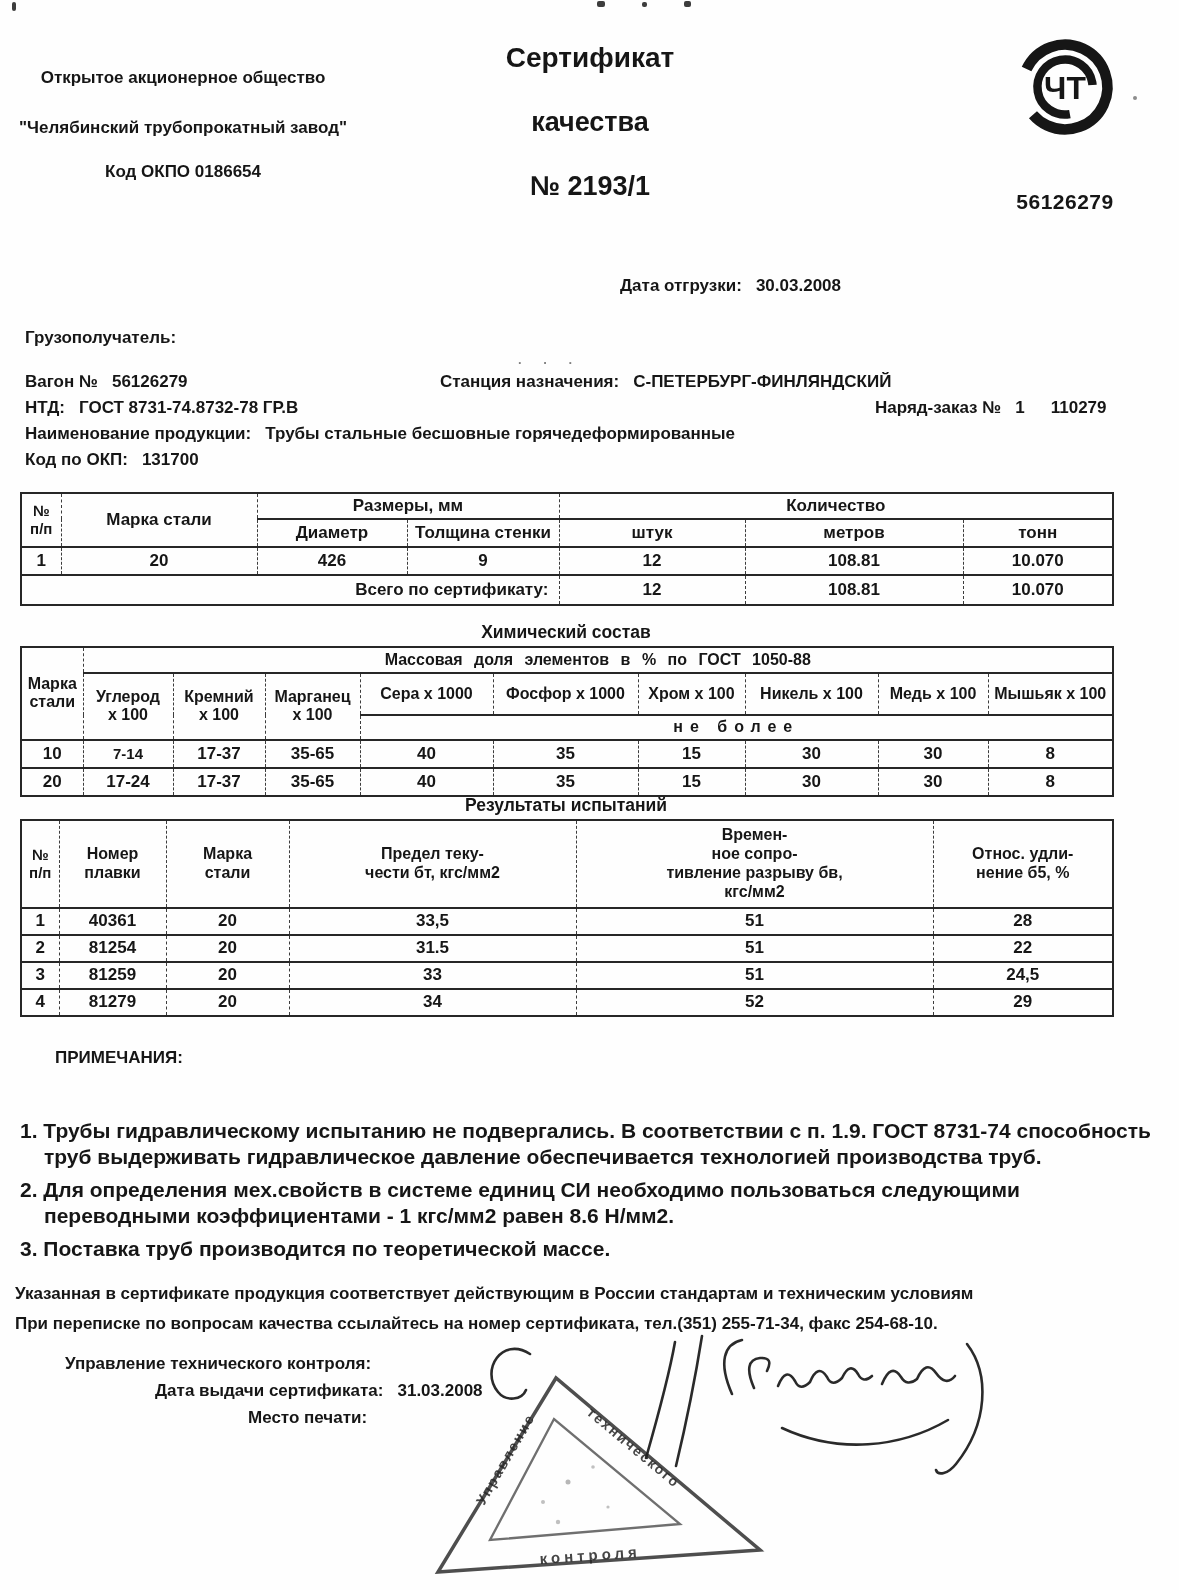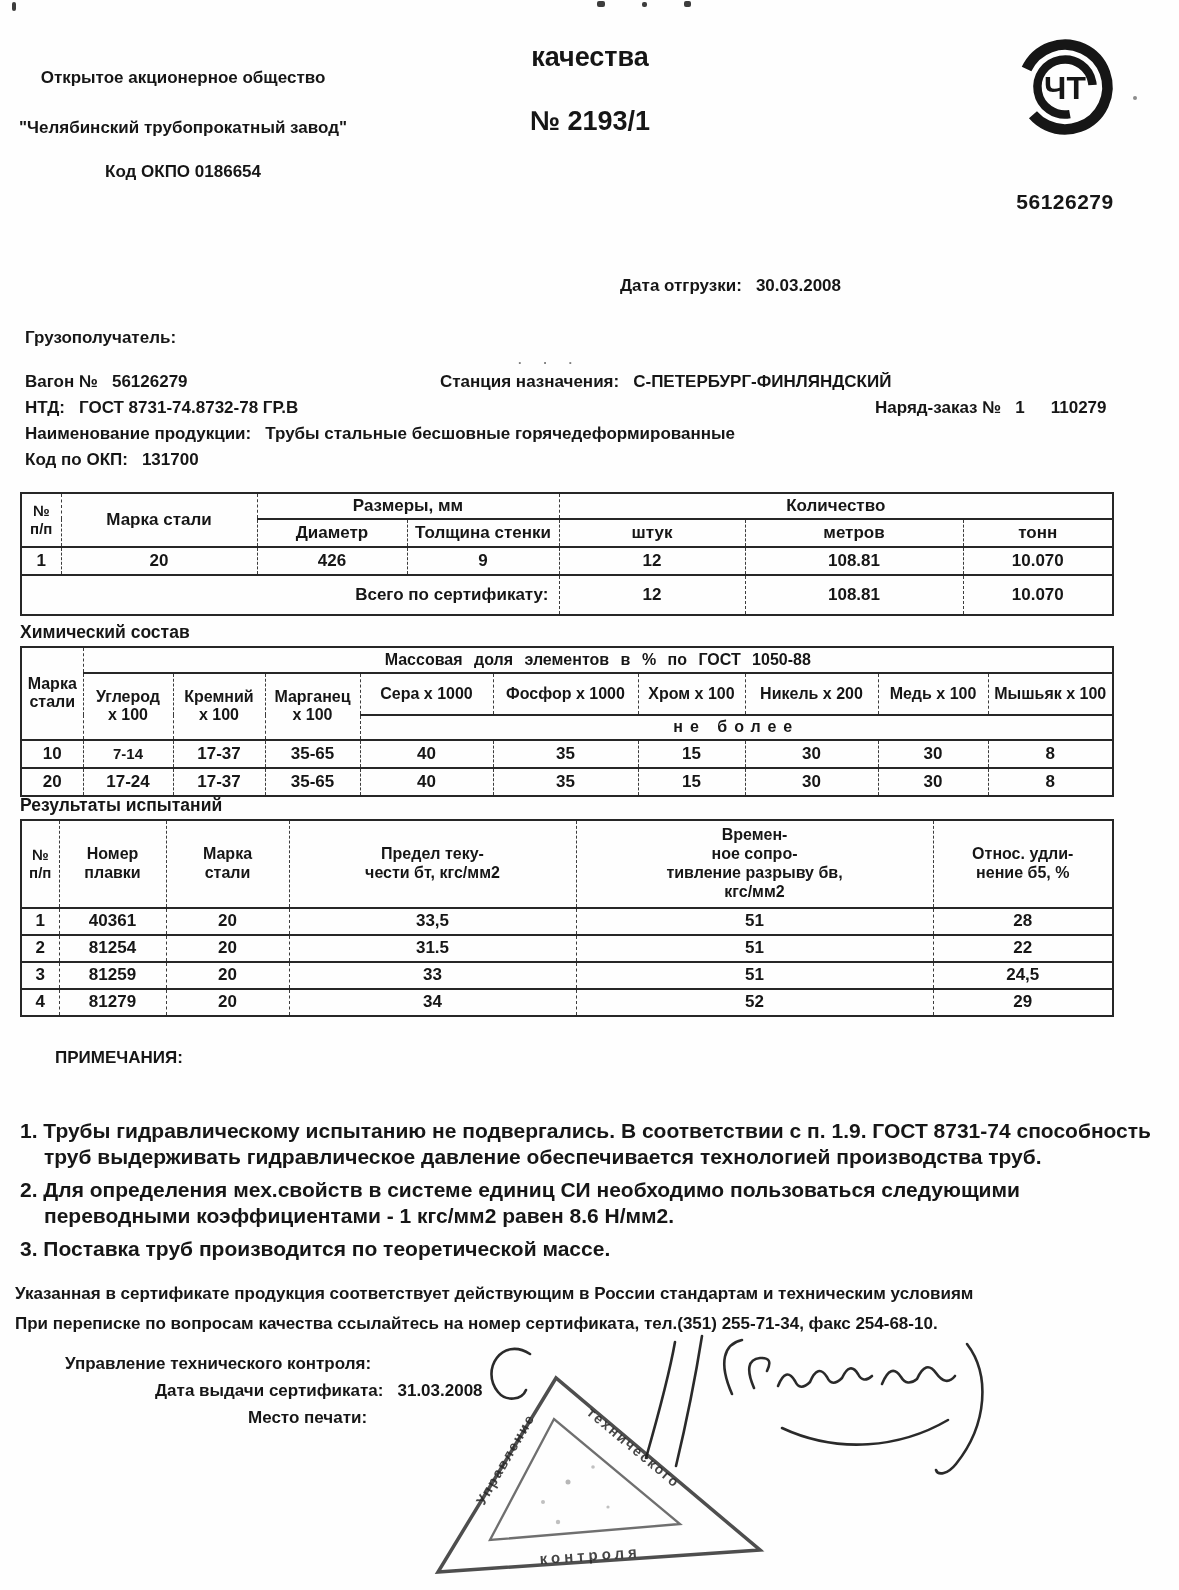--- a/index.html
+++ b/index.html
@@ -41,21 +41,21 @@
   .t-qty  { font-size:17px; }
   .t-qty tr { height:27px; }
   .t-chem { font-size:16px; }
   .t-chem td { font-size:17px; }
   .t-res  { font-size:16px; }
   .t-res td { font-size:17px; }
   .t-res tr.data { height:27px; }
   .tright { text-align:right !important; padding-right:10px !important; }
   .notmore { letter-spacing:7px; }
   .masshdr { word-spacing:7px; }
-  .tbl-title { font-size:17.5px; text-align:left; }
+  .tbl-title { font-size:17.5px; text-align:center; }
 
   
   .note-item { font-size:21px; line-height:26px; padding-left:24px; text-indent:-24px; margin-bottom:7px; }
   .sig path { fill:none; stroke:#181818; stroke-width:2.6; stroke-linecap:round; opacity:.92; }
   .stamp path, .stamp polygon { fill:none; stroke:#222222; opacity:.8; }
   .stamp text { fill:#262626; font-family:"Liberation Sans", sans-serif; font-weight:bold; opacity:.85; }
 </style>
 </head>
 <body>
 
@@ -66,20 +66,21 @@
   <div class="abs noise" style="left:642px; top:2px; width:5px; height:5px;"></div>
   <div class="abs noise" style="left:684px; top:1px; width:7px; height:6px;"></div>
 
   <div class="abs company">
     <div class="c1">Открытое акционерное общество</div>
     <div class="c2">"Челябинский трубопрокатный завод"</div>
     <div class="c3">Код ОКПО 0186654</div>
   </div>
 
   <div class="abs titleblock">
+    <div class="t1">Сертификат</div>
     <div class="t2">качества</div>
     <div class="t3">№ 2193/1</div>
   </div>
 
   <svg class="abs logo" width="106" height="106" viewBox="0 0 100 100">
     <circle cx="50" cy="50" r="40" fill="none" stroke="#161616" stroke-width="10" stroke-dasharray="205 46" transform="rotate(205 50 50)"></circle>
     <circle cx="50" cy="50" r="26" fill="none" stroke="#161616" stroke-width="8" stroke-dasharray="125 38" transform="rotate(80 50 50)"></circle>
     <text x="50" y="61" text-anchor="middle" font-size="30" font-weight="bold" font-family="Liberation Sans, sans-serif" fill="#161616">ЧТ</text>
   </svg>
   <div class="abs wagontop">56126279</div>
@@ -140,21 +141,21 @@
     </tr>
     <tr style="height:28px;">
       <td>1</td>
       <td>20</td>
       <td>426</td>
       <td>9</td>
       <td>12</td>
       <td>108.81</td>
       <td>10.070</td>
     </tr>
-    <tr style="height:40px;">
+    <tr style="height:30px;">
       <td colspan="4" class="tright">Всего по сертификату:</td>
       <td>12</td>
       <td>108.81</td>
       <td>10.070</td>
     </tr>
   </tbody>
     </table>
 
   <div class="abs tbl-title" style="left:20px; top:622px; width:1092px;">Химический состав</div>
   <table class="doc t-chem abs" style="left:20px; top:646px; width:1092px;">
@@ -179,21 +180,21 @@
     <tr style="height:42px;">
       <th rowspan="2" class="pre">Углерод
 х 100</th>
       <th rowspan="2" class="pre">Кремний
 х 100</th>
       <th rowspan="2" class="pre">Марганец
 х 100</th>
       <th>Сера х 1000</th>
       <th>Фосфор х 1000</th>
       <th>Хром х 100</th>
-      <th>Никель х 200</th>
+      <th>Никель х 100</th>
       <th>Медь х 100</th>
       <th>Мышьяк х 100</th>
     </tr>
     <tr style="height:24px;">
       <th colspan="6" class="notmore">не более</th>
     </tr>
     <tr style="height:28px;">
       <td>10</td>
       <td style="font-size:15px;">7-14</td>
       <td>17-37</td>

